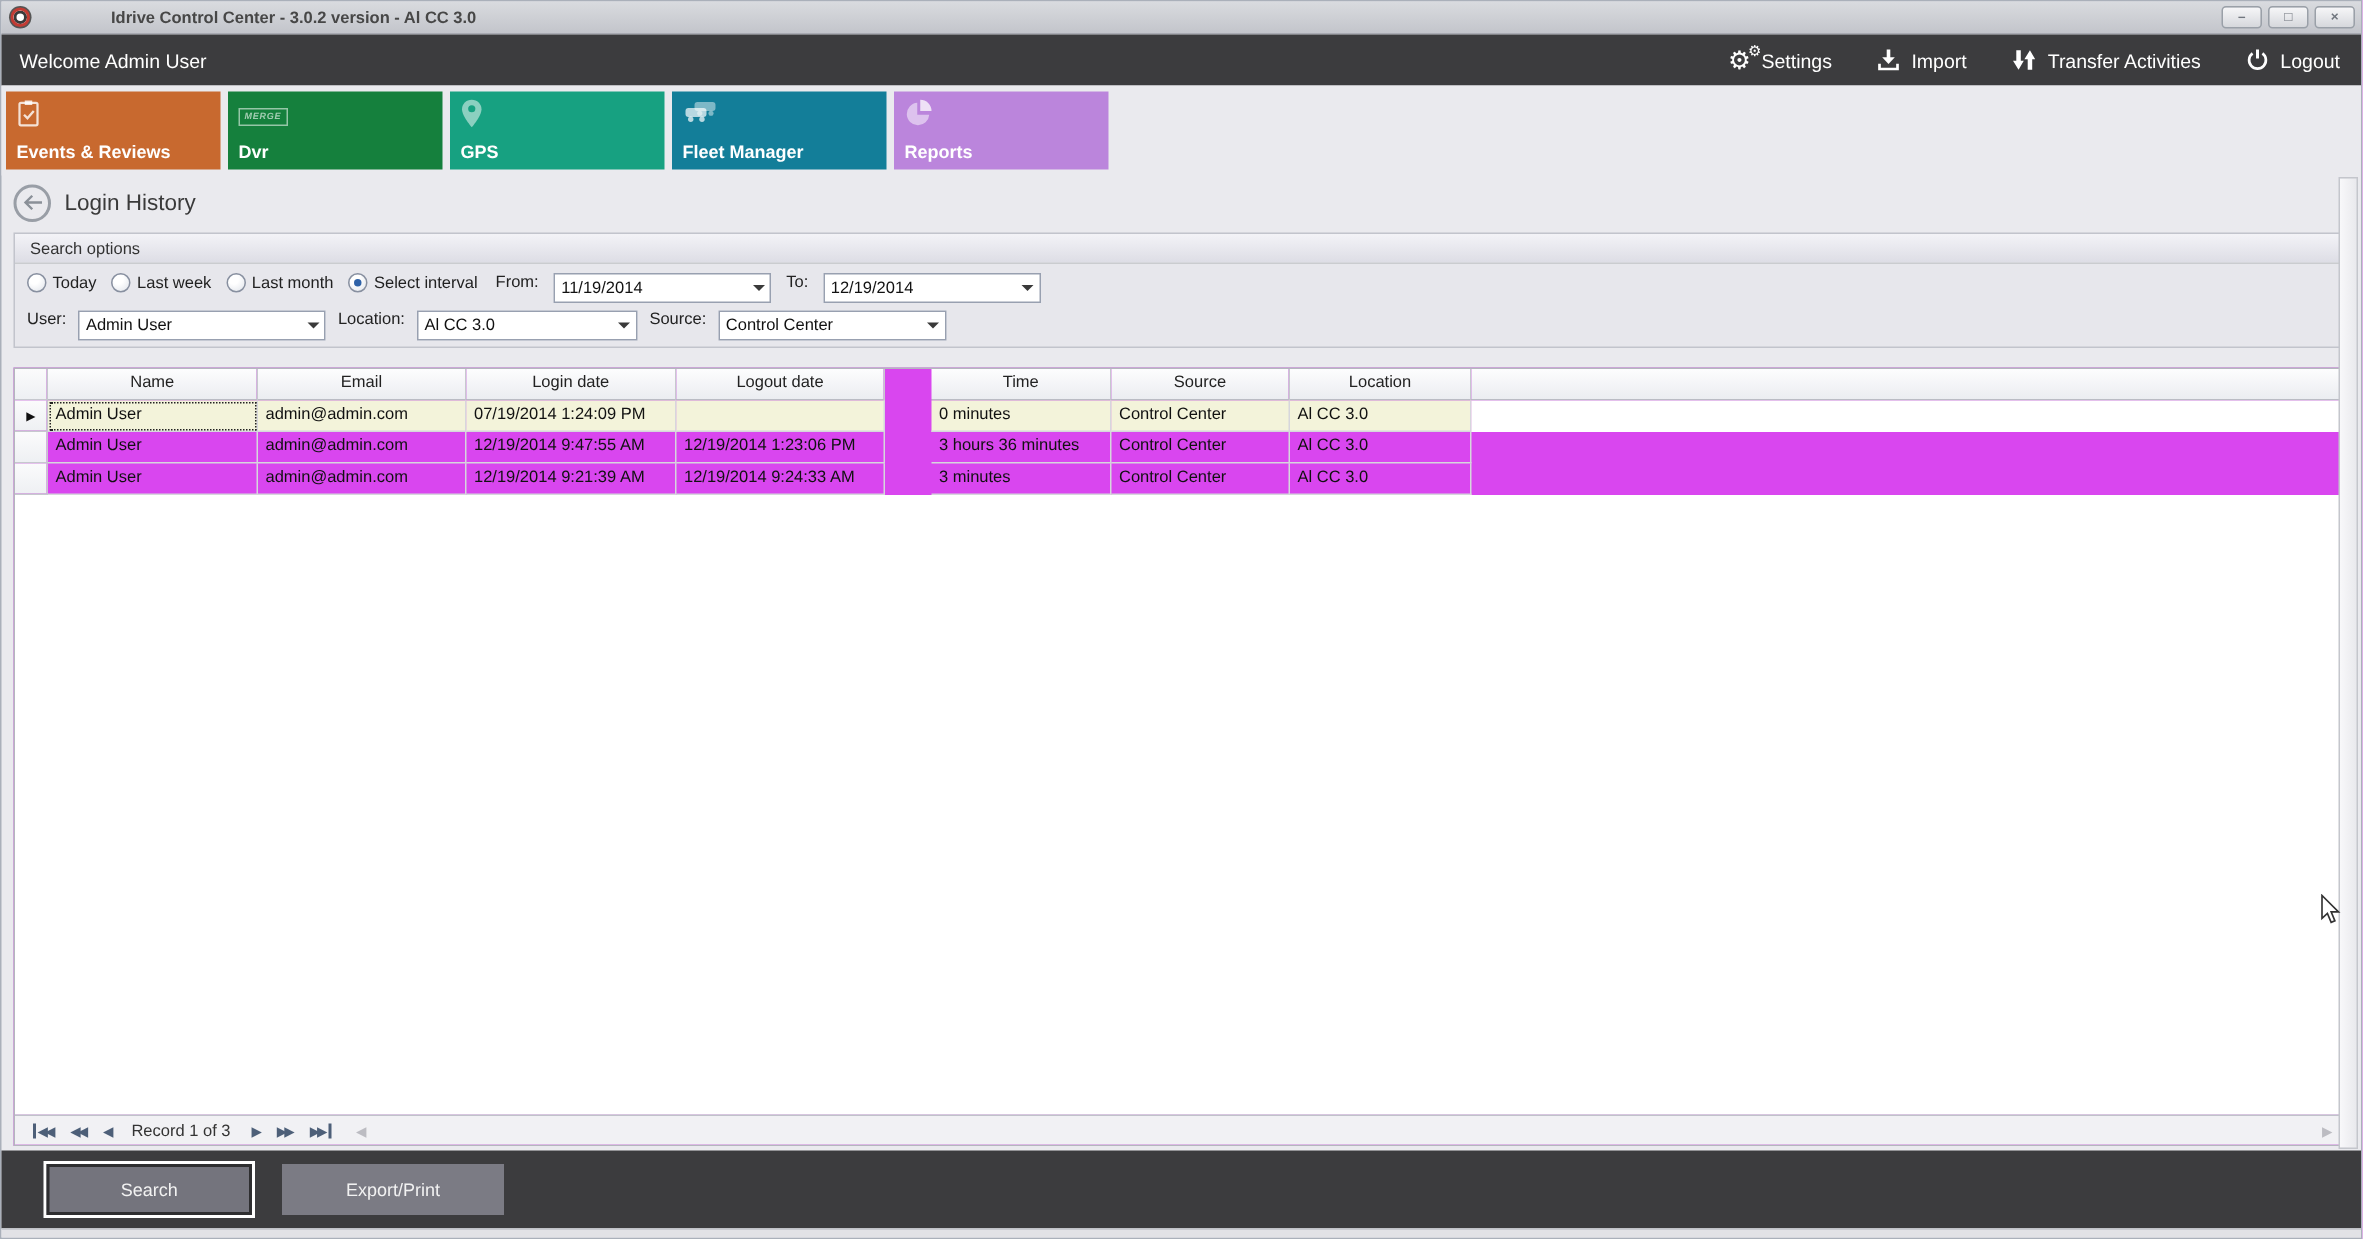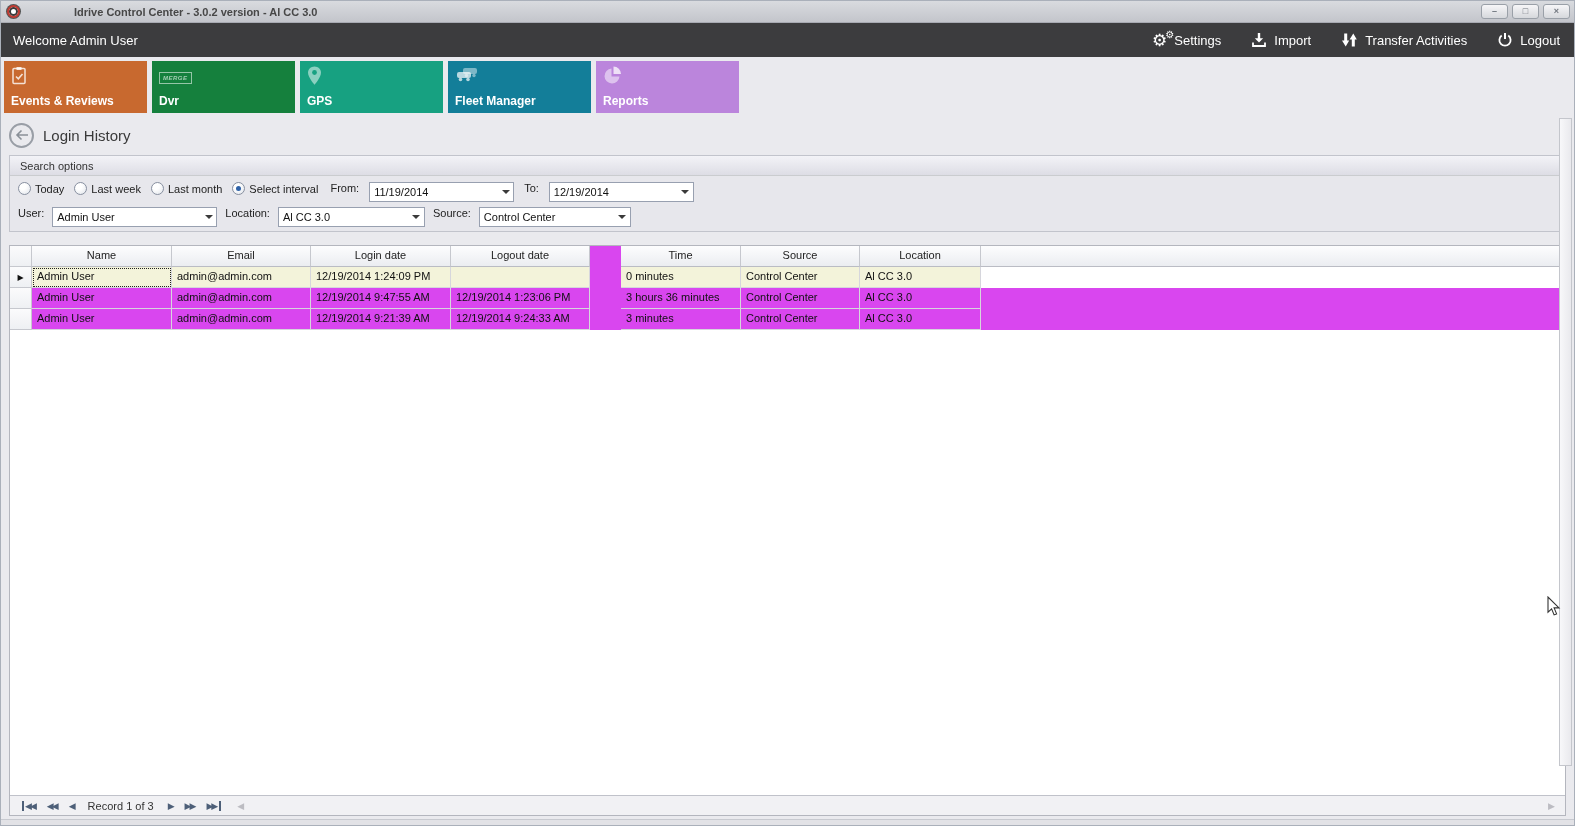--- a/index.html
+++ b/index.html
@@ -256,21 +256,21 @@
       <span class="g-cell c4">Time</span>
       <span class="g-cell c5">Source</span>
       <span class="g-cell c6">Location</span>
       <span class="g-cell cfill"></span>
     </div>
 
     <div class="g-row selected">
       <span class="g-sel">▶</span>
       <span class="g-cell c0 focus-cell">Admin User</span>
       <span class="g-cell c1">admin@admin.com</span>
-      <span class="g-cell c2">12/19/2014 1:24:09 PM</span>
+      <span class="g-cell c2">07/19/2014 1:24:09 PM</span>
       <span class="g-cell c3"></span>
       <span class="g-cell c4">0 minutes</span>
       <span class="g-cell c5">Control Center</span>
       <span class="g-cell c6">Al CC 3.0</span>
       <span class="g-cell cfill" style="background:#fff;"></span>
     </div>
 
     <div class="g-row">
       <span class="g-sel"></span>
       <span class="g-cell c0">Admin User</span>
@@ -306,20 +306,24 @@
       <span class="nav-btn">▶▶</span>
       <span class="nav-btn bar-r">▶▶</span>
       <span class="nav-btn disabled" style="margin-left:10px;">◀</span>
       <span class="nav-spring"></span>
       <span class="nav-btn disabled">▶</span>
     </div>
   </div>
 
   <div class="footer-gap"></div>
 
+  <div class="footer">
+    <div class="btn btn-search">Search</div>
+    <div class="btn btn-export">Export/Print</div>
+  </div>
   <div class="bottom-strip"></div>
 
   <div class="right-strip"></div>
 
   <div class="cursor">
     <svg width="14" height="21" viewBox="0 0 14 21">
         <path d="M1 1v15.2l3.6-3.3 2.5 6 2.5-1-2.5-6H12z" fill="#fff" stroke="#333" stroke-width="1.1"></path>
       </svg>
   </div>
 

